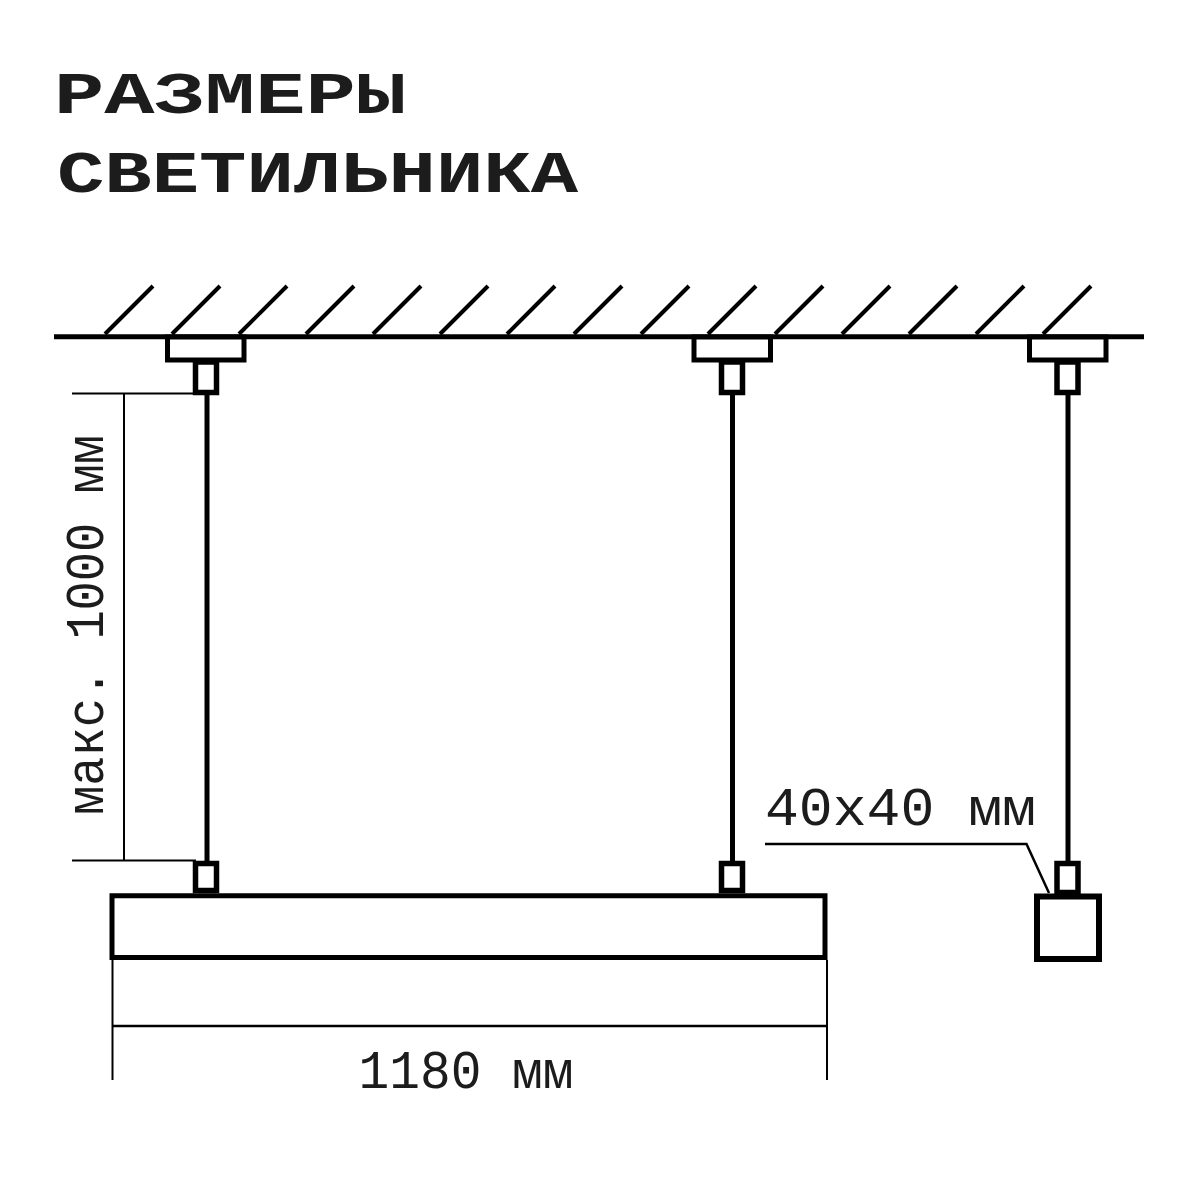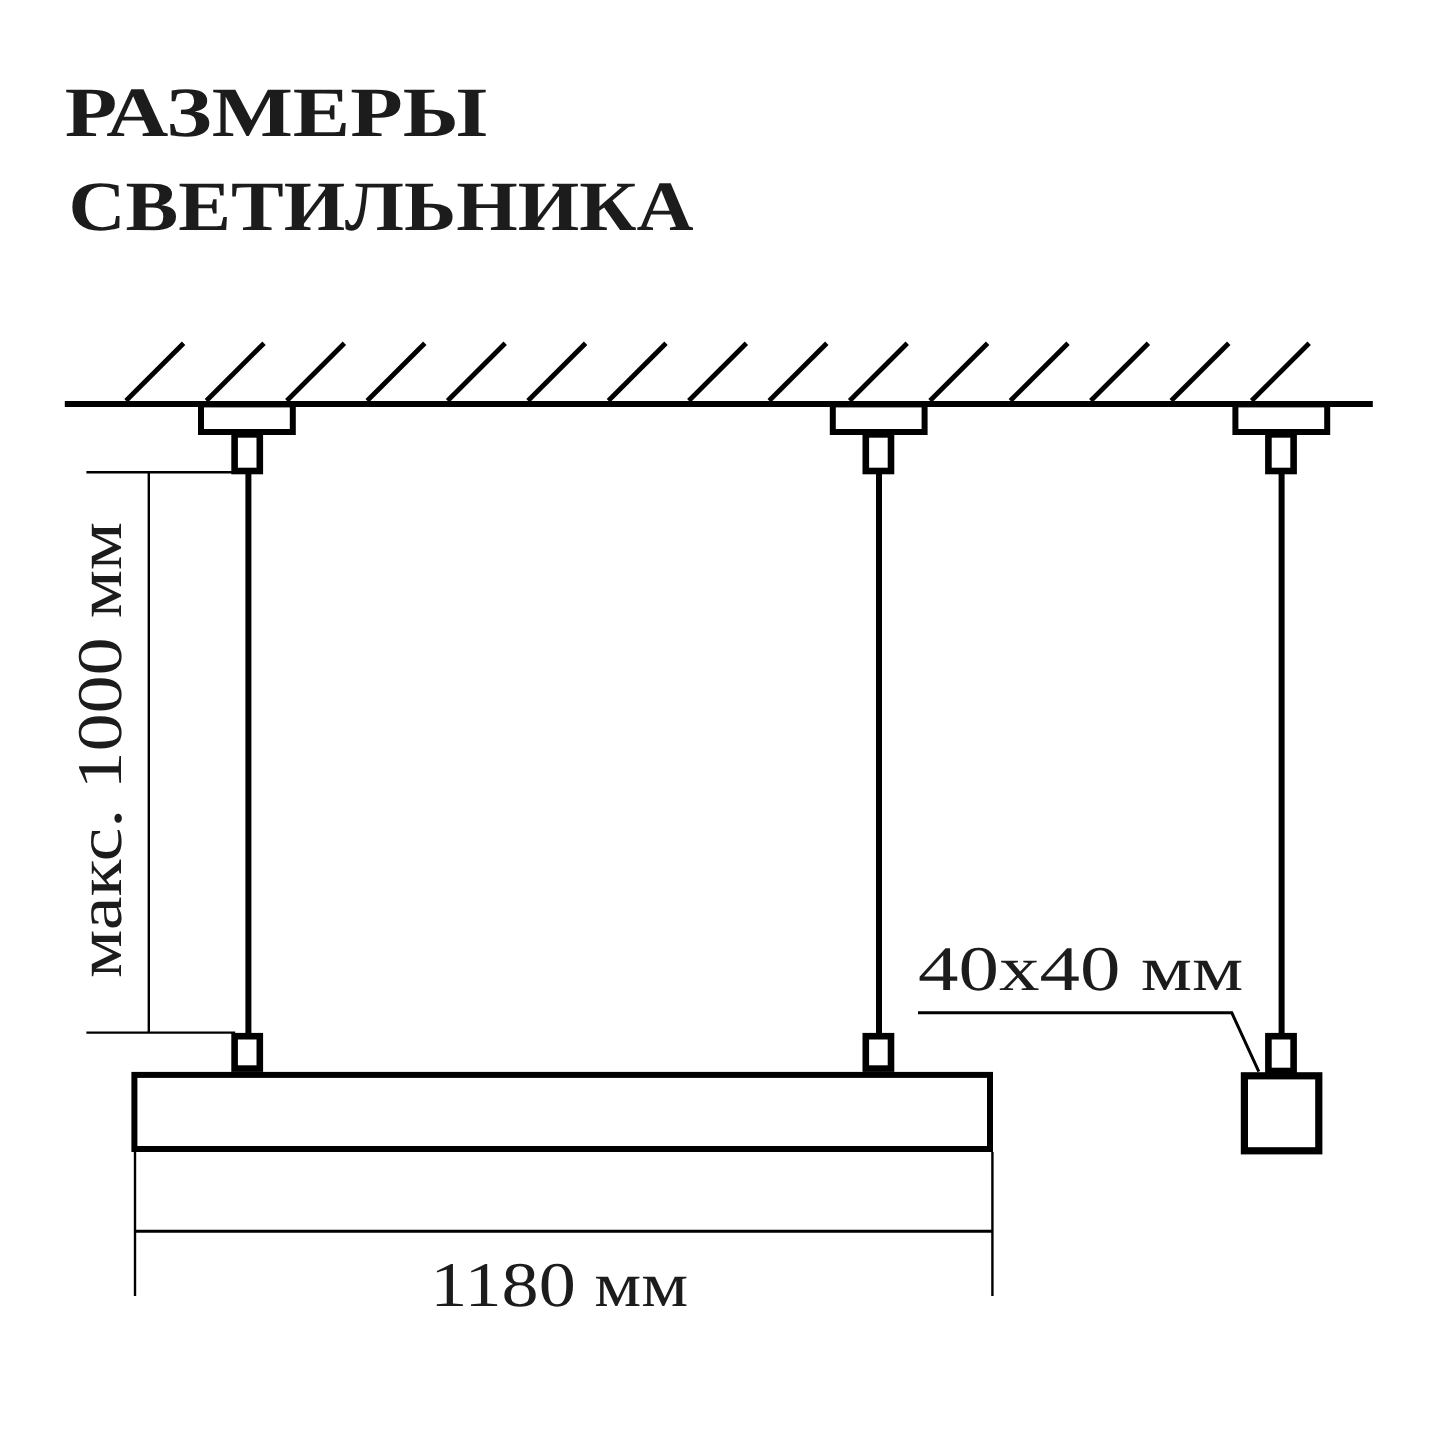--- a/index.html
+++ b/index.html
@@ -1,17 +1,17 @@
 <!DOCTYPE html>
 <html><head>
 <meta charset="utf-8">
 <style>
   html,body{margin:0;padding:0;background:#ffffff;}
   .page{position:relative;width:1200px;height:1200px;background:#ffffff;overflow:hidden;
-        font-family:Liberation Serif, serif;}
+        font-family:Liberation Mono, monospace;}
   svg{position:absolute;left:0;top:0;}
   .title{fill:#1c1c1c;font-weight:700;font-size:59px;}
   .dim{fill:#1c1c1c;font-weight:400;font-size:53px;}
 </style>
 </head>
 <body>
 <div class="page">
 <svg width="1200" height="1200" viewBox="0 0 1200 1200">
 
   <rect x="0" y="0" width="1200" height="1200" fill="#ffffff"></rect>

